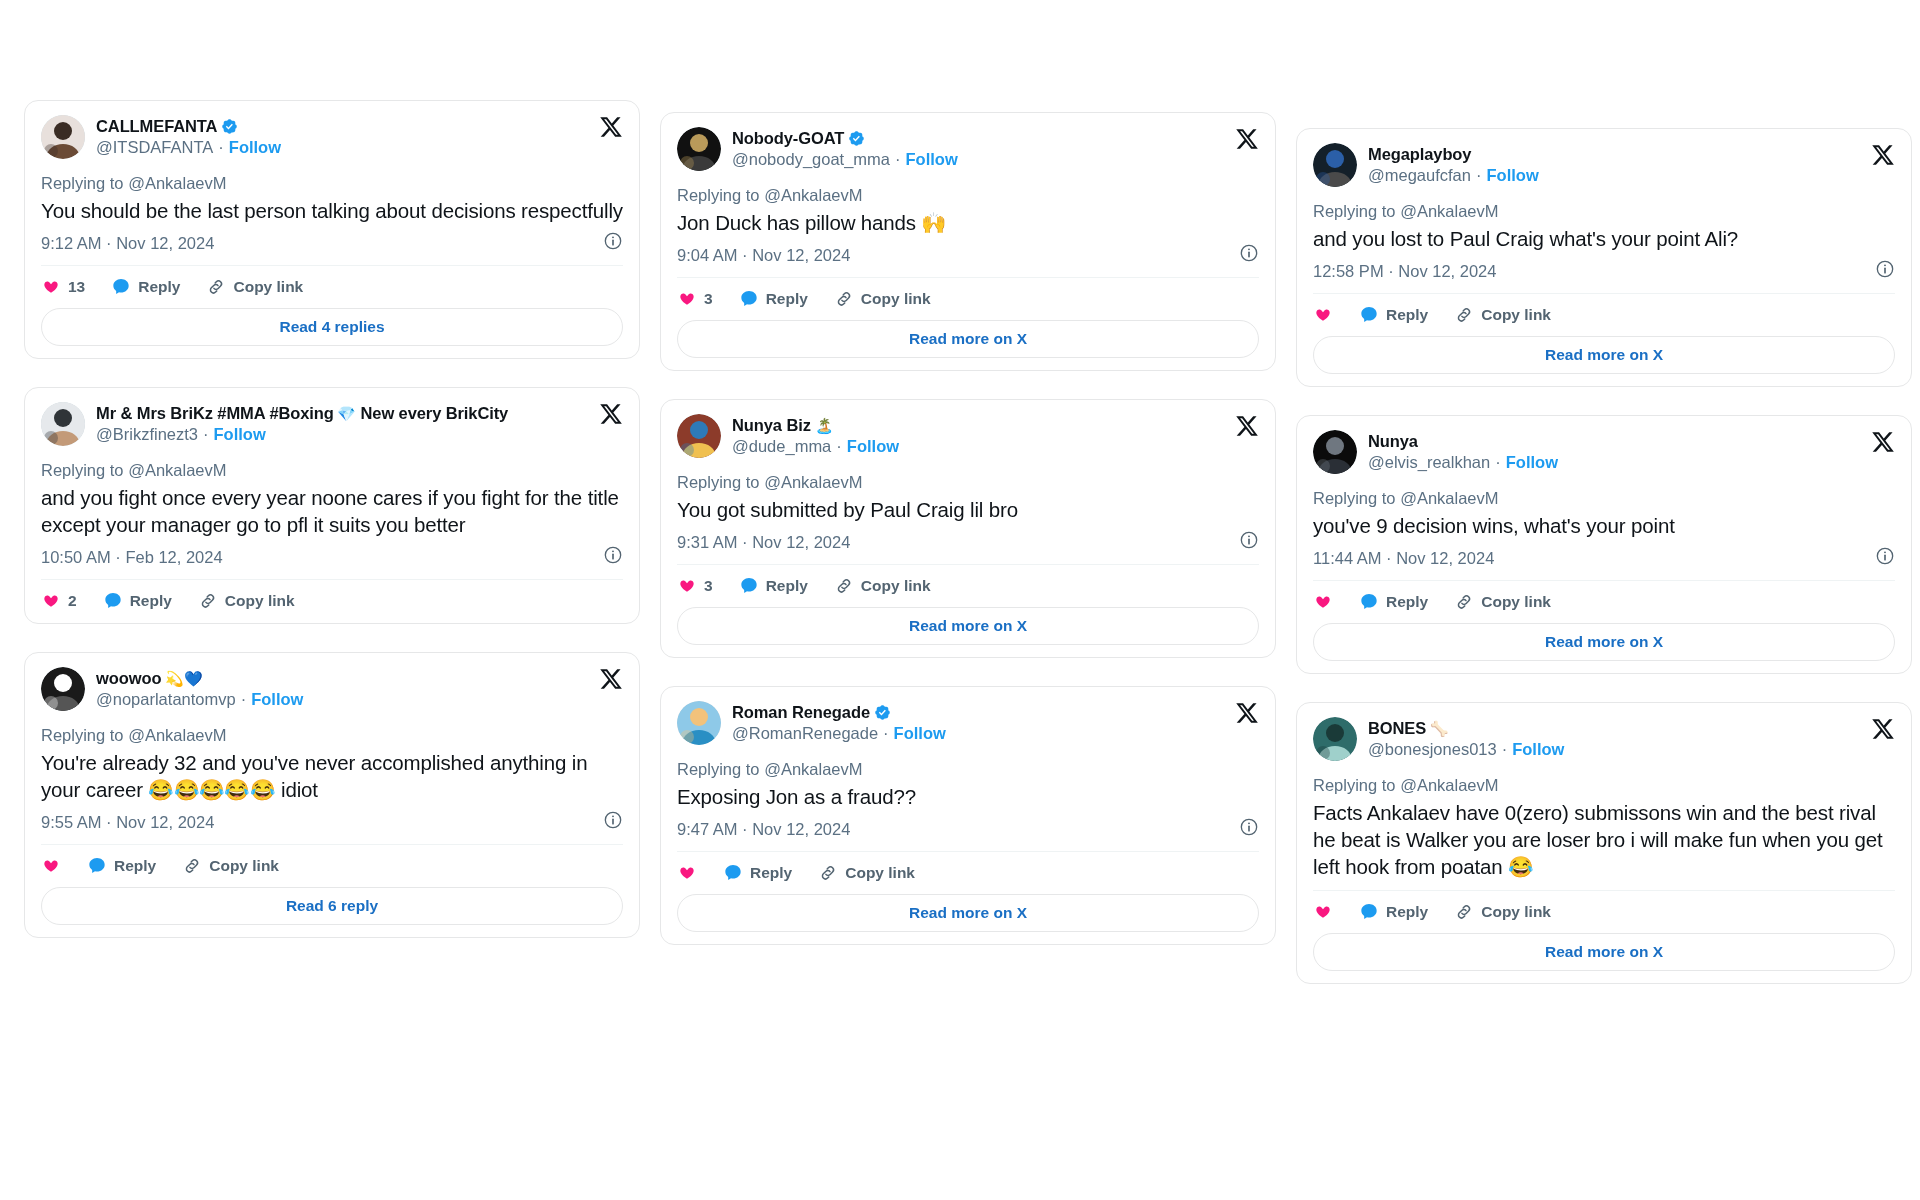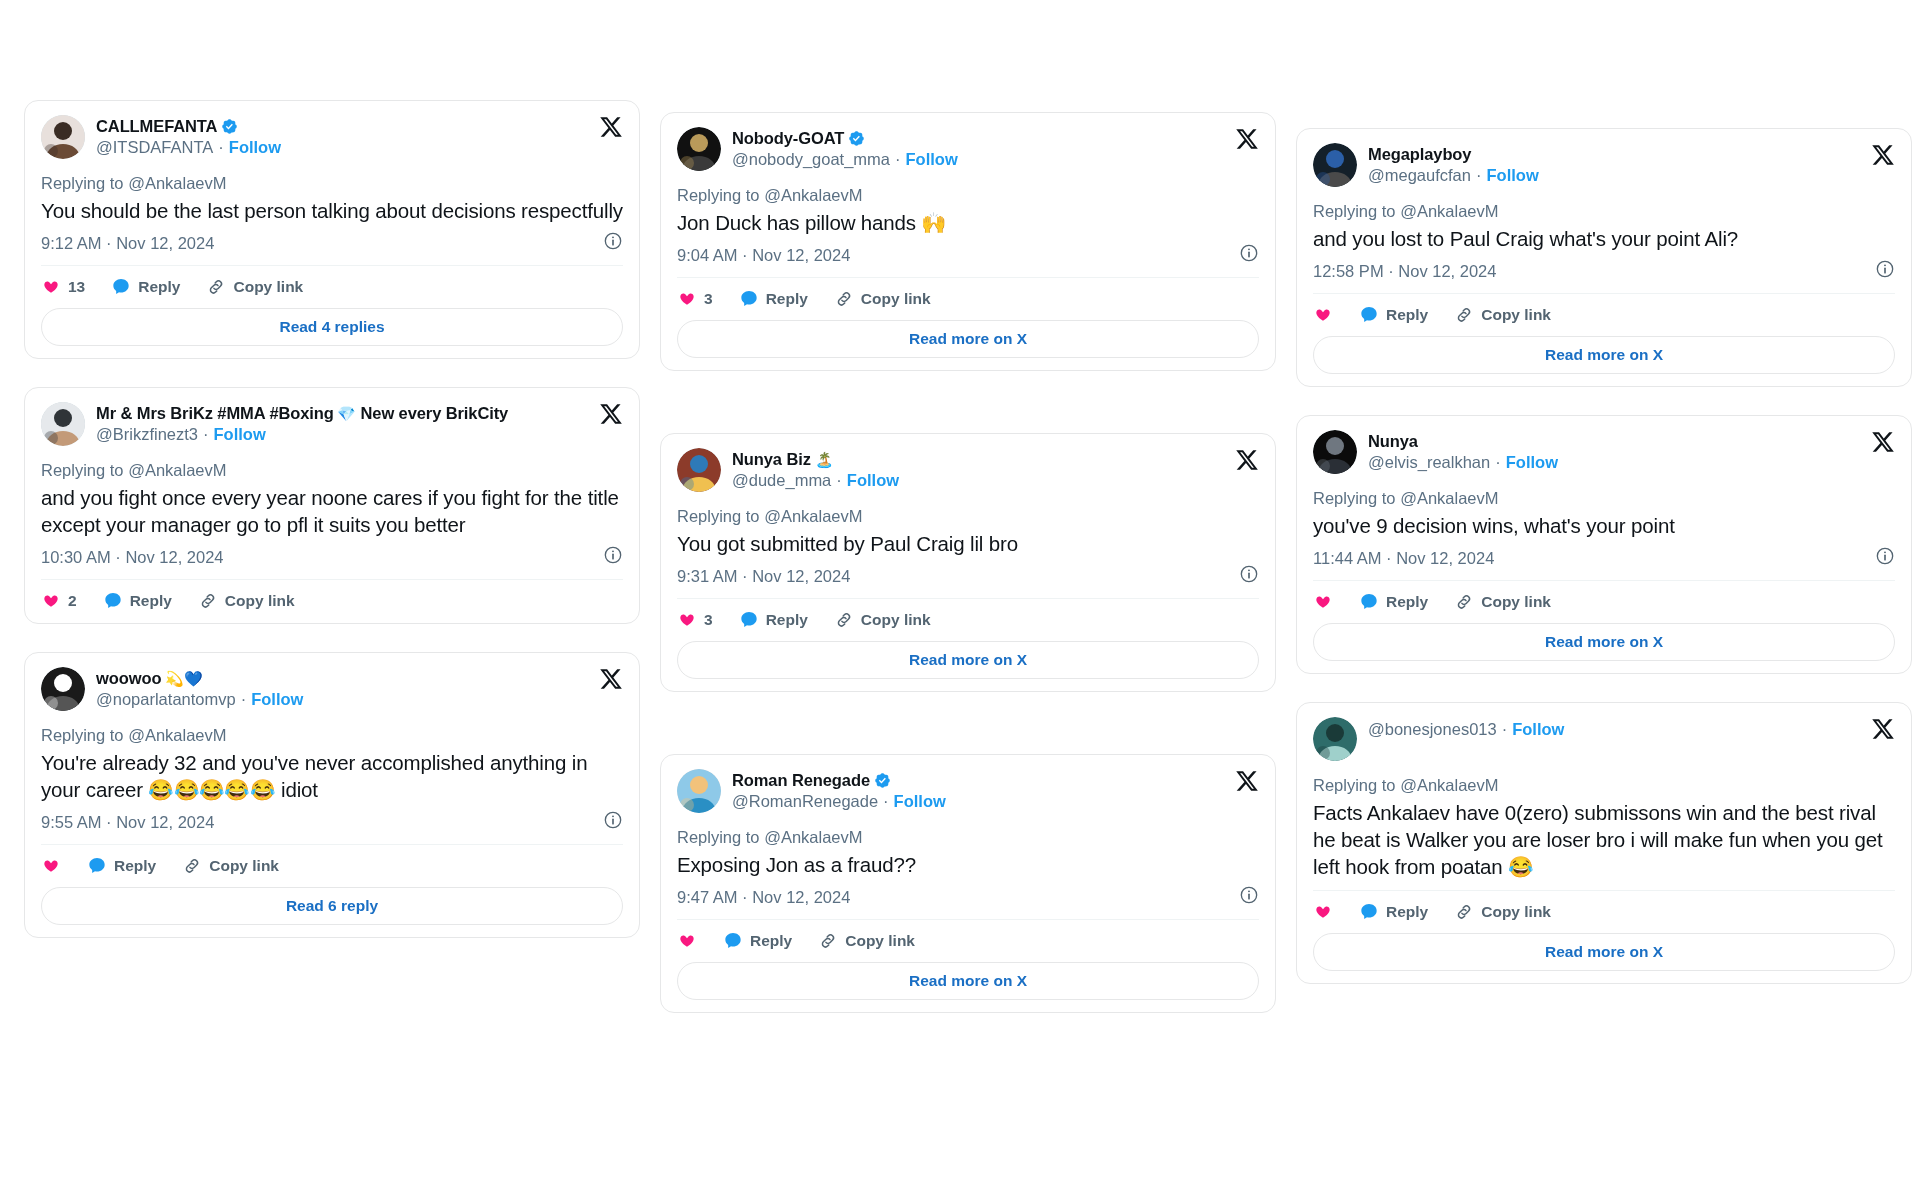--- a/index.html
+++ b/index.html
@@ -28,21 +28,21 @@
     align-items: flex-start;
     gap: 20px;
   }
 
   .column {
     flex: 0 0 616px;
     width: 616px;
     display: flex;
     flex-direction: column;
   }
-  .column.col-2 { margin-top: 12px; gap: 34px; }
+  .column.col-2 { margin-top: 12px; }
   .column.col-3 { margin-top: 28px; }
 
   
   .tweet {
     background: #ffffff;
     border: 1px solid #e6e7e8;
     border-radius: 14px;
     box-sizing: border-box;
     padding: 14px 16px 12px 16px;
     margin-bottom: 28px;
@@ -319,21 +319,21 @@
                 <span class="follow-link">Follow</span>
               </div>
             </div>
             <div class="x-logo"><svg viewBox="0 0 24 24" width="24" height="24" aria-hidden="true">
                 <path fill="#0f1419" d="M18.244 2.25h3.308l-7.227 8.26 8.502 11.24H16.17l-5.214-6.817L4.99 21.75H1.68l7.73-8.835L1.254 2.25H8.08l4.713 6.231zm-1.161 17.52h1.833L7.084 4.126H5.117z"></path>
               </svg></div>
           </div>
           <div class="replying-to">Replying to @AnkalaevM</div>
           <div class="tweet-text">and you fight once every year noone cares if you fight for the title except your manager go to pfl it suits you better</div>
           <div class="meta-row">
-            <span class="timestamp">10:30 AM · Nov 12, 2024</span>
+            <span class="timestamp">10:50 AM · Feb 12, 2024</span>
             <span><svg class="info-icon" viewBox="0 0 24 24" aria-hidden="true">
                 <circle cx="12" cy="12" r="9.2" fill="none" stroke="#536471" stroke-width="1.6"></circle>
                 <circle cx="12" cy="7.6" r="1.15" fill="#536471"></circle>
                 <rect x="11" y="10.2" width="2" height="7.2" rx="1" fill="#536471"></rect>
               </svg></span>
           </div>
           <div class="divider"></div>
           <div class="actions">
             <div class="action">
               <span>
@@ -821,20 +821,24 @@
                 </defs>
                 <g clip-path="url(#c-bones)">
                   <rect width="44" height="44" fill="#2e6c6a"></rect>
                   <circle cx="22" cy="16" r="9" fill="#1a3a38"></circle>
                   <path d="M4 44c2-10 9-15 18-15s16 5 18 15z" fill="#9fd0cb"></path>
                   <circle cx="10" cy="36" r="7" fill="#1a3a38" opacity="0.35"></circle>
                 </g>
               </svg>
             </div>
             <div class="identity">
+              <div class="name-row">
+                <span class="display-name">BONES</span>
+                <span class="emoji">🦴</span>
+              </div>
               <div class="handle-row">
                 <span class="handle">@bonesjones013</span>
                 <span class="dot-sep">·</span>
                 <span class="follow-link">Follow</span>
               </div>
             </div>
             <div class="x-logo"><svg viewBox="0 0 24 24" width="24" height="24" aria-hidden="true">
                 <path fill="#0f1419" d="M18.244 2.25h3.308l-7.227 8.26 8.502 11.24H16.17l-5.214-6.817L4.99 21.75H1.68l7.73-8.835L1.254 2.25H8.08l4.713 6.231zm-1.161 17.52h1.833L7.084 4.126H5.117z"></path>
               </svg></div>
           </div>

